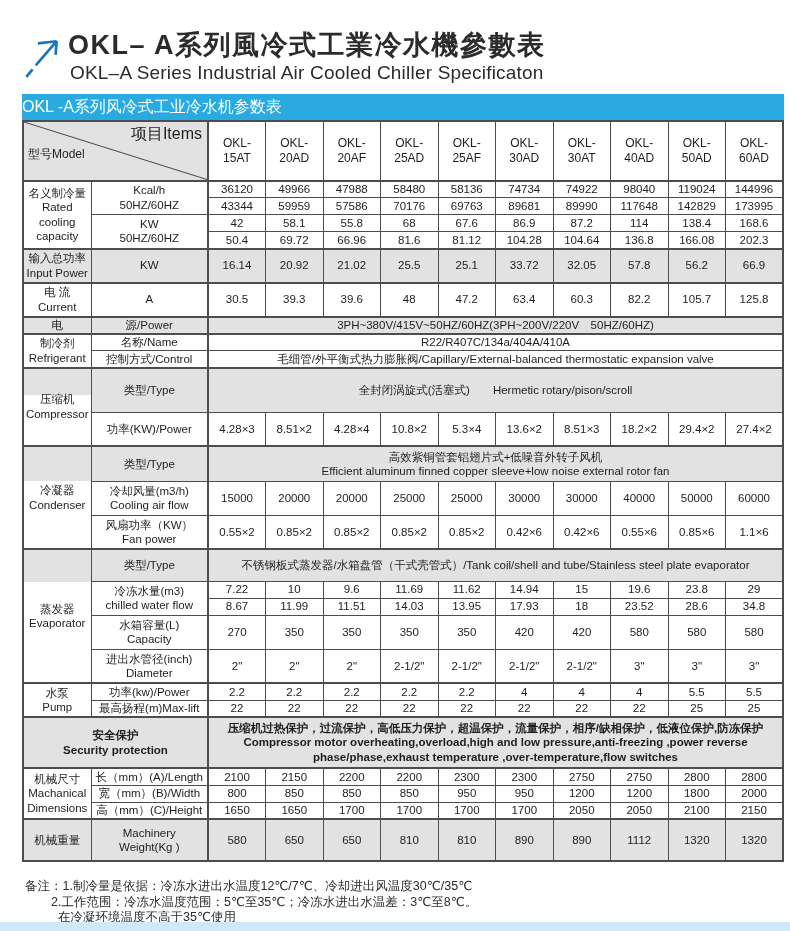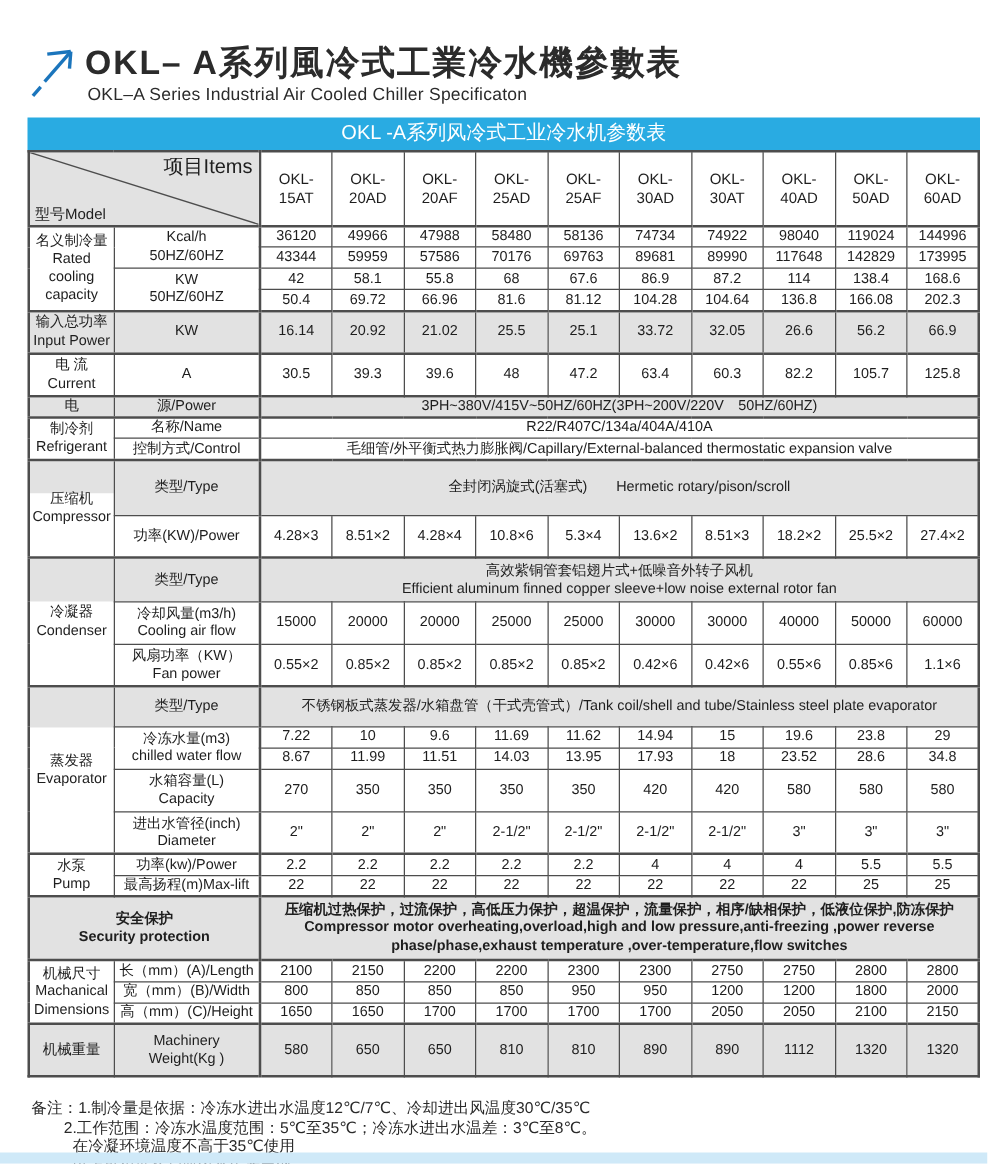--- a/index.html
+++ b/index.html
@@ -6,41 +6,41 @@
   body{
     width:790px;height:931px;position:relative;background:#ffffff;
     font-family:"Liberation Sans","DejaVu Sans",sans-serif;color:#222;
     overflow:hidden;
   }
   
   .page-header{display:flex;align-items:flex-end;padding:30px 0 0 20px;}
   .logo{width:40px;height:46px;margin:6px 6px 0 2px;flex:0 0 auto;}
   .titles{line-height:1;}
   .title-zh{font-size:27px;font-weight:700;letter-spacing:1.5px;margin:0;color:#2b2b2b;}
-  .title-en{font-size:14px;font-weight:500;letter-spacing:0.2px;margin:4px 0 0 2px;color:#2b2b2b;}
+  .title-en{font-size:19px;font-weight:500;letter-spacing:0.2px;margin:4px 0 0 2px;color:#2b2b2b;}
   
   .table-wrap{margin:12px 0 0 22px;width:762px;}
-  .table-title{background:#29abe2;color:#ffffff;text-align:center;font-size:16px;
+  .table-title{background:#29abe2;color:#ffffff;text-align:left;font-size:16px;
     height:26px;line-height:26px;font-weight:500;}
   table{border-collapse:collapse;table-layout:fixed;width:762px;border:2px solid #4d4d4d;}
   td{border:1px solid #4d4d4d;text-align:center;vertical-align:middle;
      font-size:11.5px;line-height:1.25;padding:0 1px;white-space:pre-line;
      color:#1e1e1e;overflow:hidden;}
   col.c-cat{width:68px;} col.c-item{width:117px;}
   tr.r17{height:17px;} tr.r32{height:32px;} tr.r34{height:34px;}
   tr.r35{height:35px;} tr.r42{height:42px;padding-left:20px;} tr.r51{height:51px;font-weight:bold;}
   tr.sec td{border-top-width:2px;}
   td.sep{border-right-width:2px;}
   td.gray{background:#e2e2e2;}
   td.cat-comp{background:linear-gradient(to bottom,#e2e2e2 0 34%,#ffffff 34%);}
   td.cat-cond{background:linear-gradient(to bottom,#e2e2e2 0 34%,#ffffff 34%);}
   td.cat-evap{background:linear-gradient(to bottom,#e2e2e2 0 24%,#ffffff 24%);text-align:center;}
   td.diag{position:relative;background:#e2e2e2;padding:0;}
   .diag-line{position:absolute;left:0;top:0;width:100%;height:100%;}
-  .corner-model{position:absolute;left:4px;bottom:1px;font-size:12px;}
+  .corner-model{position:absolute;left:4px;bottom:18px;font-size:12px;}
   .corner-items{position:absolute;right:5px;top:2px;font-size:16px;}
   td.model{font-size:12px;line-height:1.25;}
   .dual{display:flex;justify-content:center;gap:23px;align-items:center;}
   
   .notes{margin:17px 0 0 25px;font-size:12.5px;line-height:15.5px;color:#2a2a2a;}
   .notes .ind1{padding-left:26px;}
   .notes .ind2{padding-left:33px;}
   .footer-strip{position:absolute;left:0;bottom:0;width:100%;height:9px;background:#cfe9f8;}
 </style>
 </head>
@@ -169,21 +169,21 @@
         <td class="gray">输入总功率
 Input Power</td>
         <td class="gray sep">KW</td>
         <td class="gray">16.14</td>
           <td class="gray">20.92</td>
           <td class="gray">21.02</td>
           <td class="gray">25.5</td>
           <td class="gray">25.1</td>
           <td class="gray">33.72</td>
           <td class="gray">32.05</td>
-          <td class="gray">26.6</td>
+          <td class="gray">57.8</td>
           <td class="gray">56.2</td>
           <td class="gray">66.9</td>
       </tr>
 
       <tr class="r34 sec">
         <td>电 流
 Current</td>
         <td class="sep">A</td>
         <td>30.5</td>
           <td>39.3</td>
@@ -220,26 +220,26 @@
         <td class="gray sep">类型/Type</td>
         <td class="gray" colspan="10">
           <span class="dual"><span>全封闭涡旋式(活塞式)</span><span>Hermetic rotary/pison/scroll</span></span>
         </td>
       </tr>
       <tr class="r34">
         <td class="sep">功率(KW)/Power</td>
         <td>4.28×3</td>
           <td>8.51×2</td>
           <td>4.28×4</td>
-          <td>10.8×6</td>
+          <td>10.8×2</td>
           <td>5.3×4</td>
           <td>13.6×2</td>
           <td>8.51×3</td>
           <td>18.2×2</td>
-          <td>25.5×2</td>
+          <td>29.4×2</td>
           <td>27.4×2</td>
       </tr>
 
       <tr class="r35 sec">
         <td rowspan="3" class="cat-cond">冷凝器
 Condenser</td>
         <td class="gray sep">类型/Type</td>
         <td class="gray" colspan="10">高效紫铜管套铝翅片式+低噪音外转子风机
 Efficient aluminum finned copper sleeve+low noise external rotor fan</td>
       </tr>

